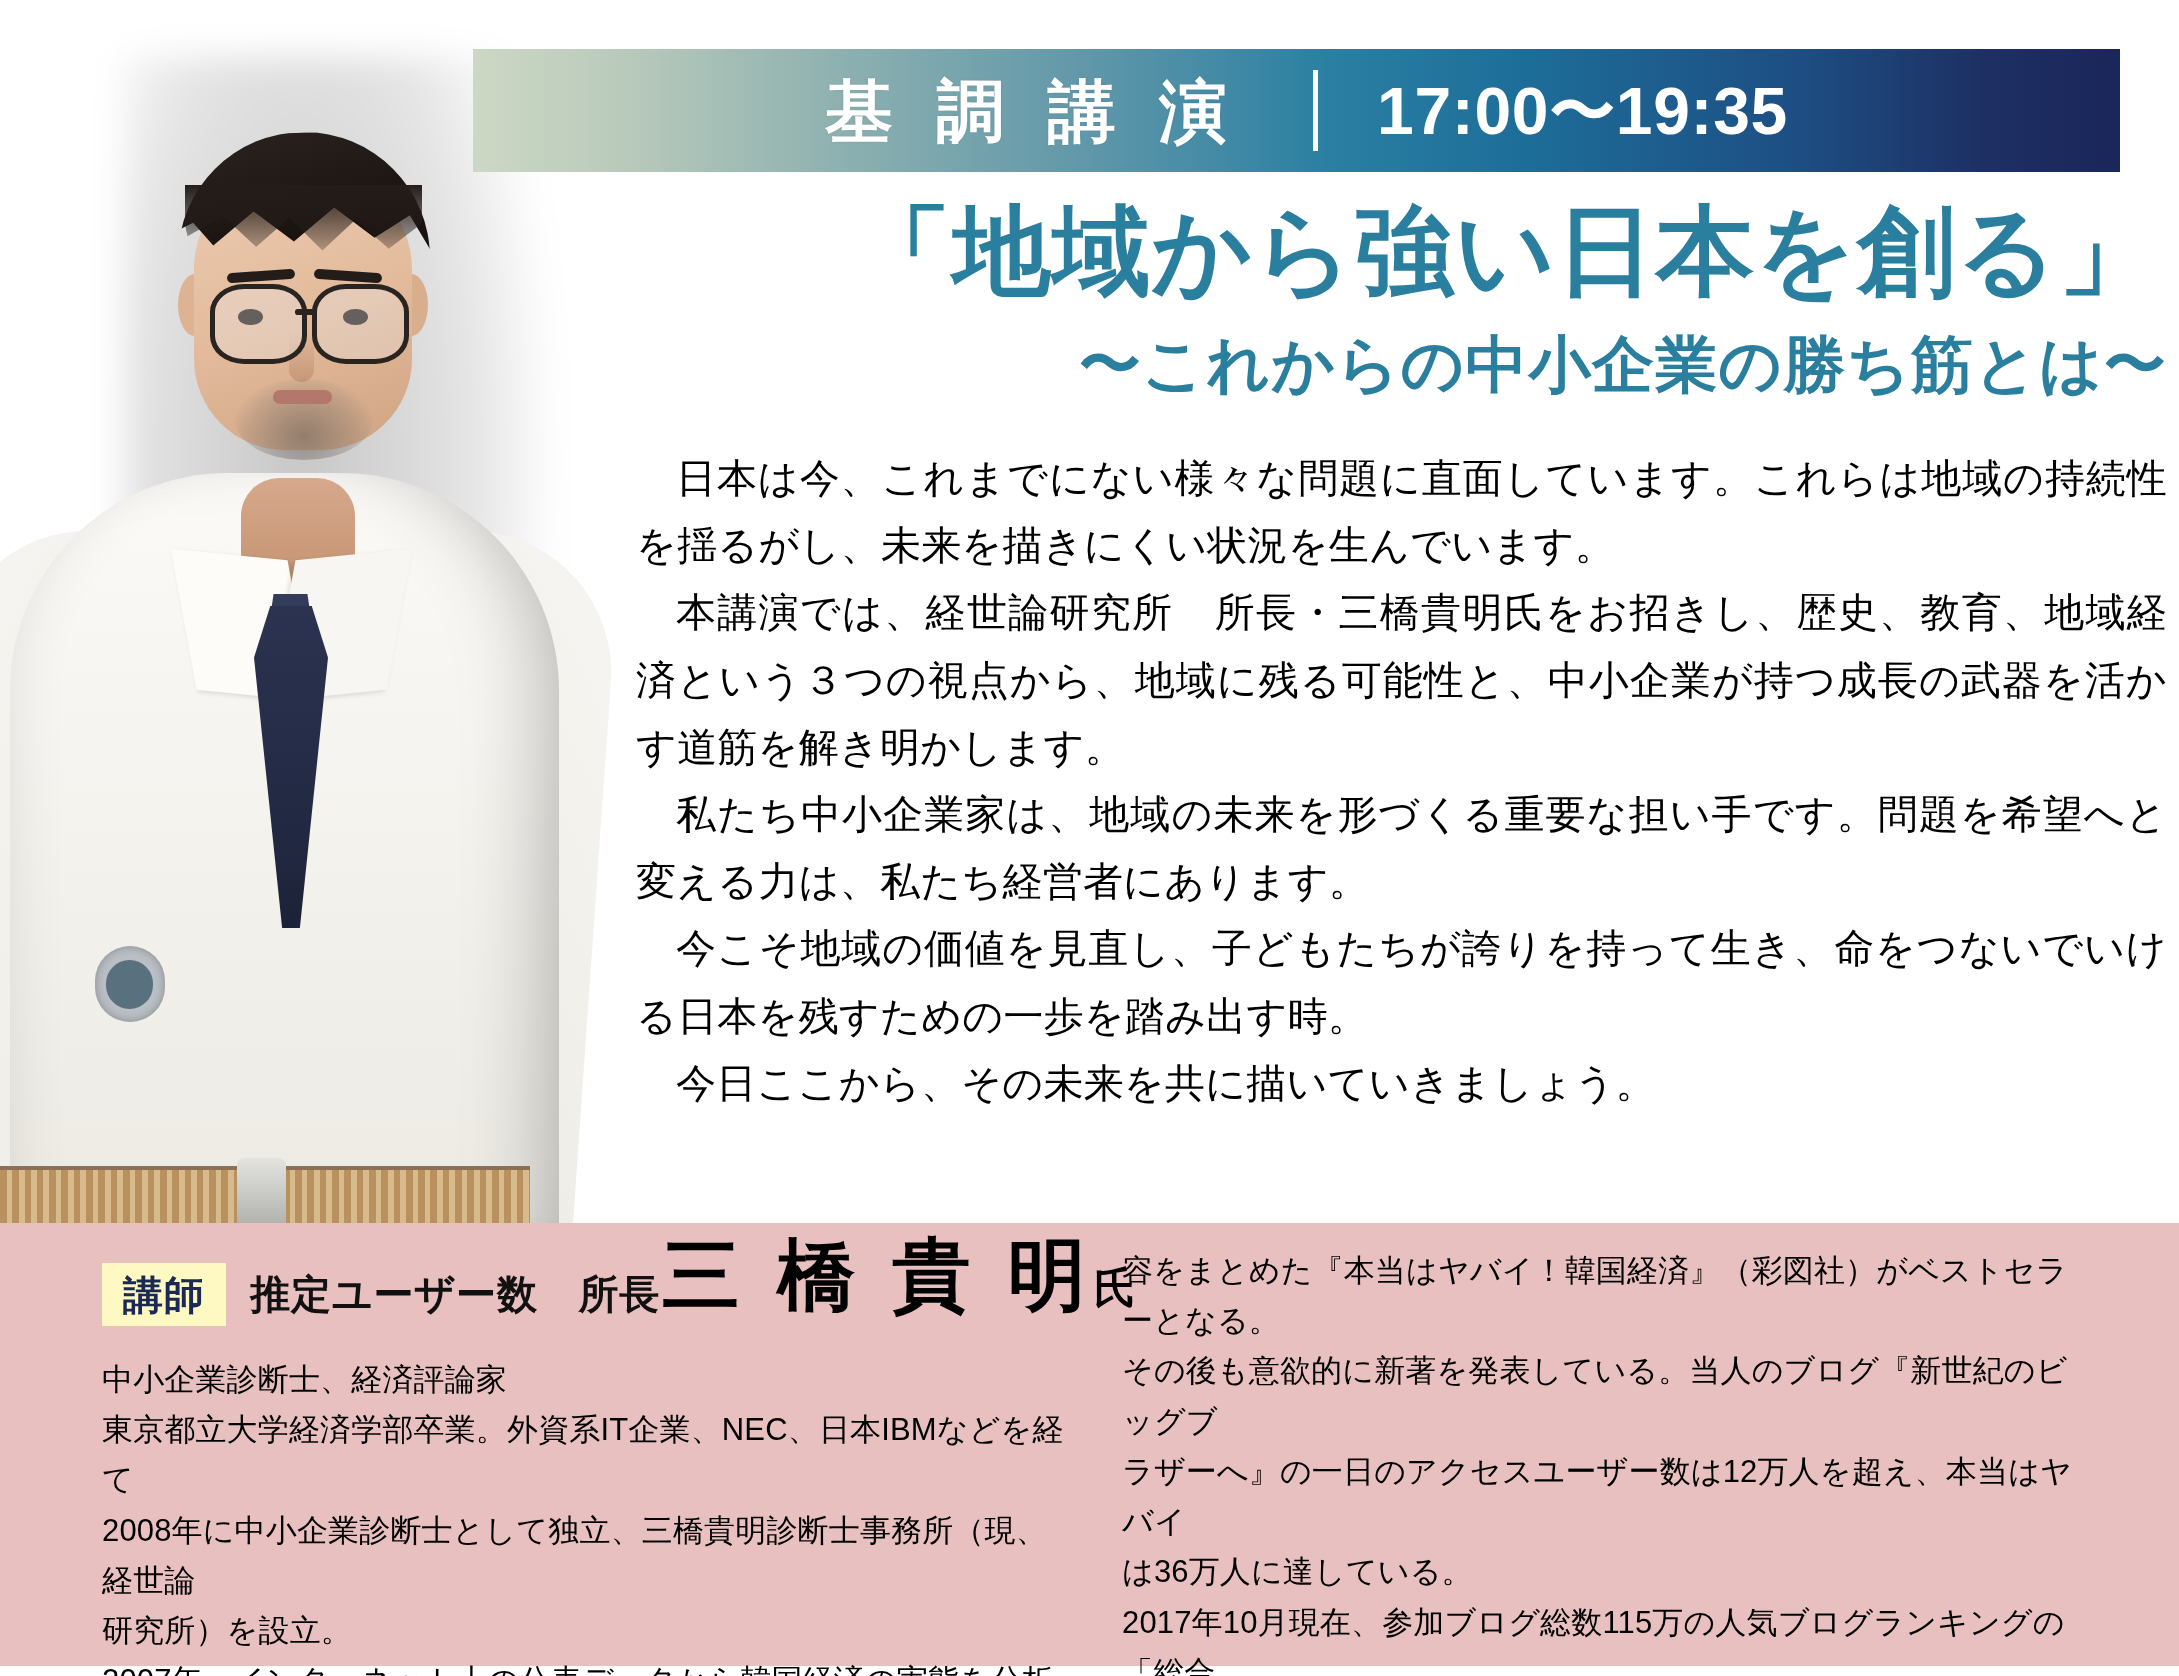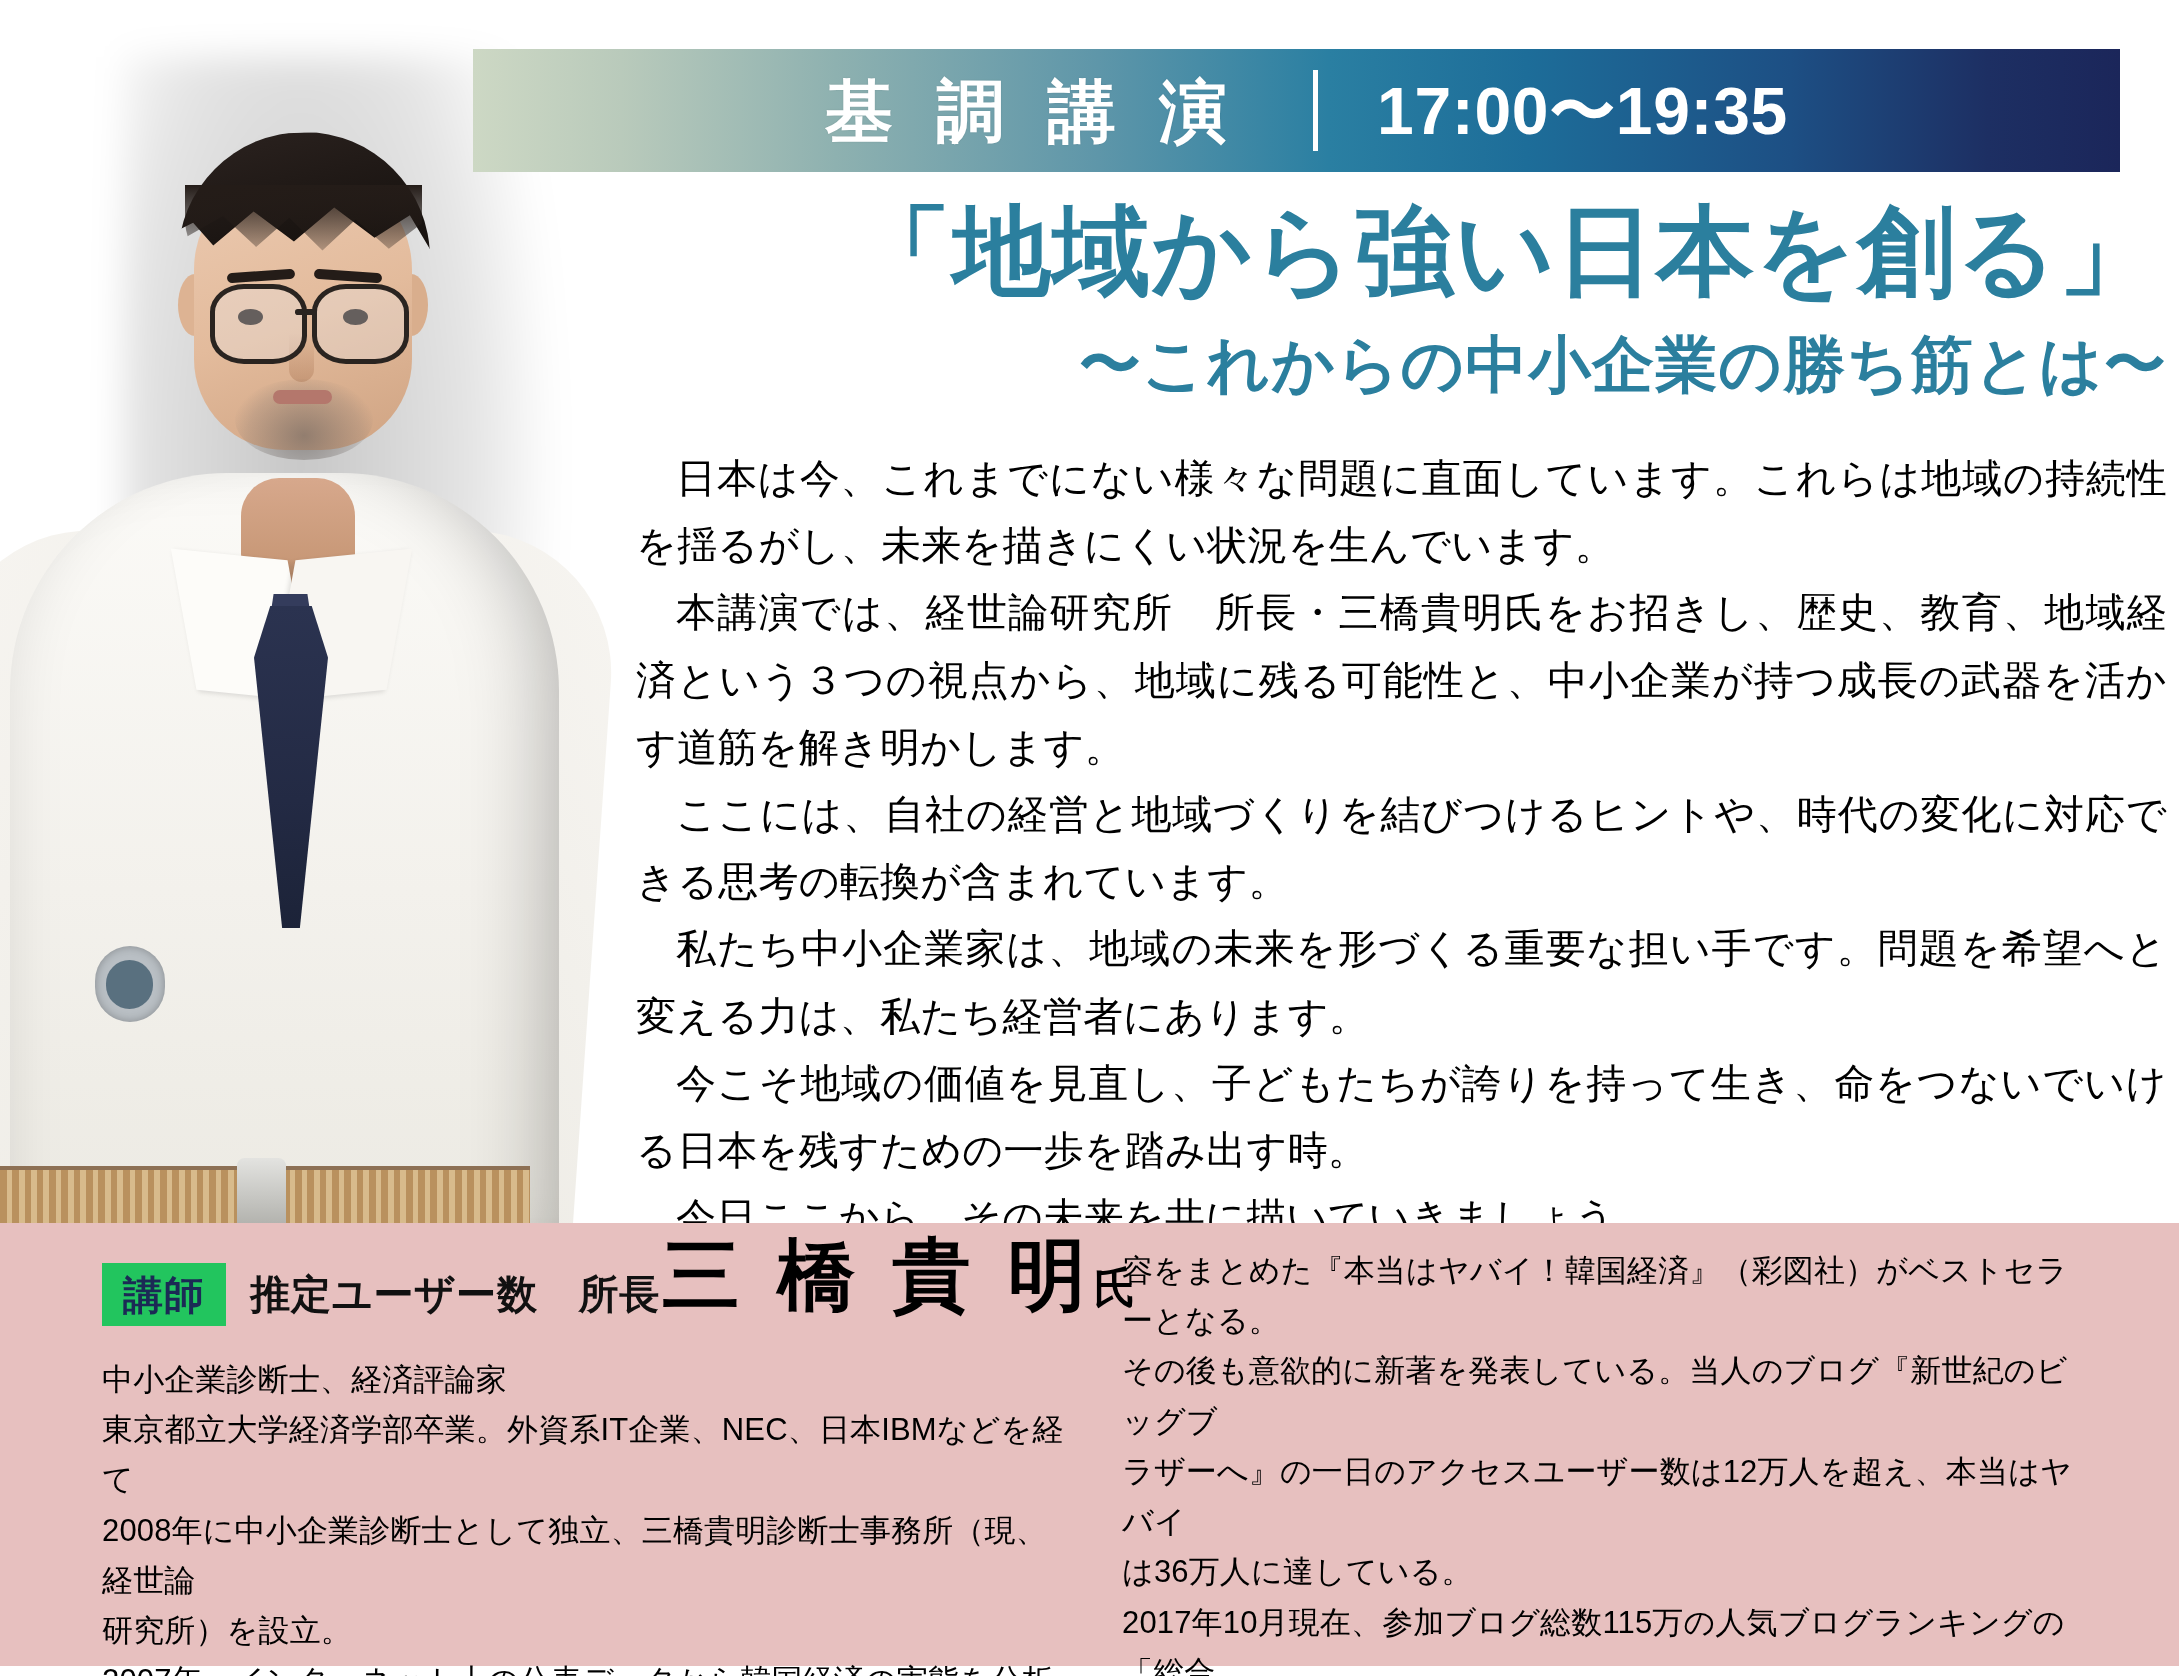--- a/index.html
+++ b/index.html
@@ -164,21 +164,21 @@
   #body-copy p{margin:0;text-indent:1em;}
 
   
   #speaker{
     position:absolute;left:0px;top:1223px;width:2179px;height:443px;
     background:#e7c0bf;
   }
   #sp-left{position:absolute;left:102px;top:32px;width:975px;}
   #sp-head{display:flex;align-items:center;height:79px;}
   #sp-badge{
-    background:#22c55e;color:#1b2a55;font-size:40px;font-weight:bold;
+    background:#fef9c3;color:#1b2a55;font-size:40px;font-weight:bold;
     padding:11.4px 21px;line-height:1;letter-spacing:.02em;
   }
   #sp-org{
     color:#111111;font-size:40px;font-weight:bold;margin-left:24.6px;
     letter-spacing:.02em;white-space:pre;
   }
   #sp-name{
     position:absolute;left:662px;top:13.2px;
     color:#000000;font-size:78px;font-weight:bold;letter-spacing:.1em;
     line-height:1;white-space:nowrap;
@@ -240,21 +240,20 @@
       <div class="bn-time">17:00〜19:35</div>
     </div>
   </div>
 
   <div id="title-main">「地域から強い日本を創る」</div>
   <div id="title-sub">〜これからの中小企業の勝ち筋とは〜</div>
 
   <div id="body-copy">
     <p>日本は今、これまでにない様々な問題に直面しています。これらは地域の持続性を揺るがし、未来を描きにくい状況を生んでいます。</p>
     <p>本講演では、経世論研究所　所長・三橋貴明氏をお招きし、歴史、教育、地域経済という３つの視点から、地域に残る可能性と、中小企業が持つ成長の武器を活かす道筋を解き明かします。</p>
-    <p>ここには、自社の経営と地域づくりを結びつけるヒントや、時代の変化に対応できる思考の転換が含まれています。</p>
     <p>私たち中小企業家は、地域の未来を形づくる重要な担い手です。問題を希望へと変える力は、私たち経営者にあります。</p>
     <p>今こそ地域の価値を見直し、子どもたちが誇りを持って生き、命をつないでいける日本を残すための一歩を踏み出す時。</p>
     <p>今日ここから、その未来を共に描いていきましょう。</p>
   </div>
 
   <div id="speaker">
 
     <div id="sp-left">
       <div id="sp-head">
         <span id="sp-badge">講師</span>

